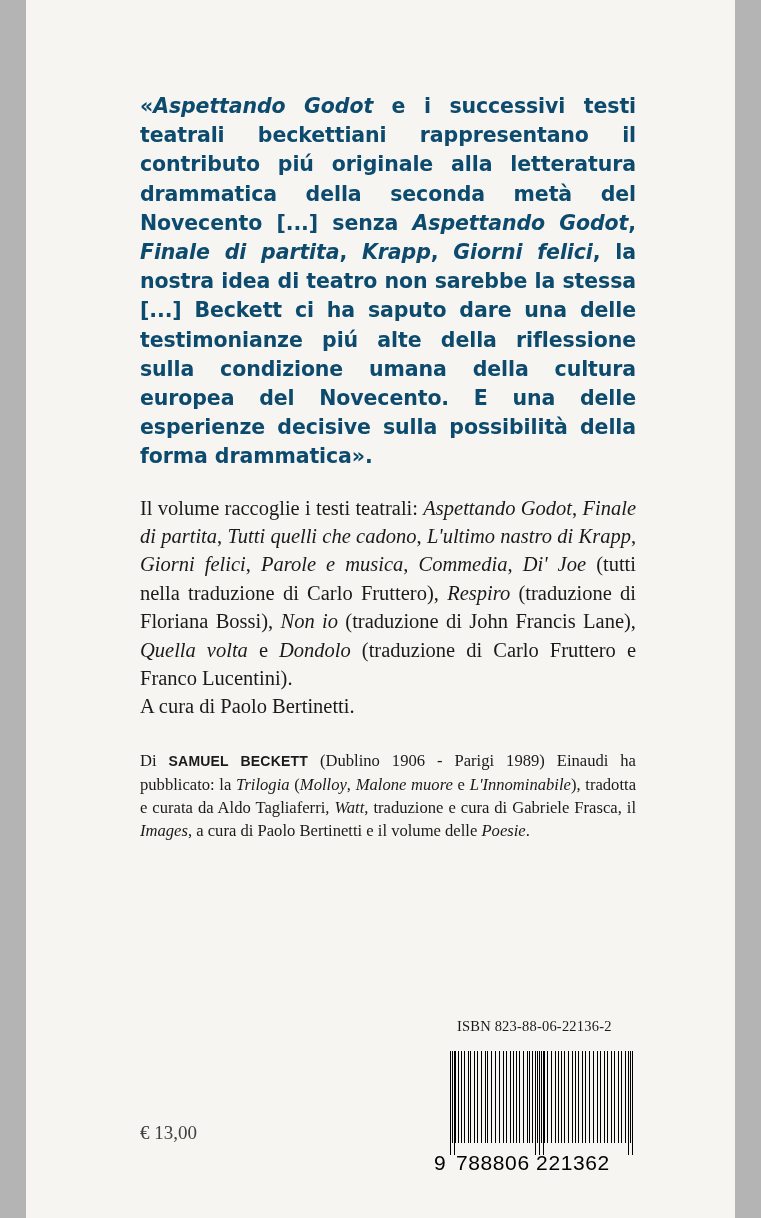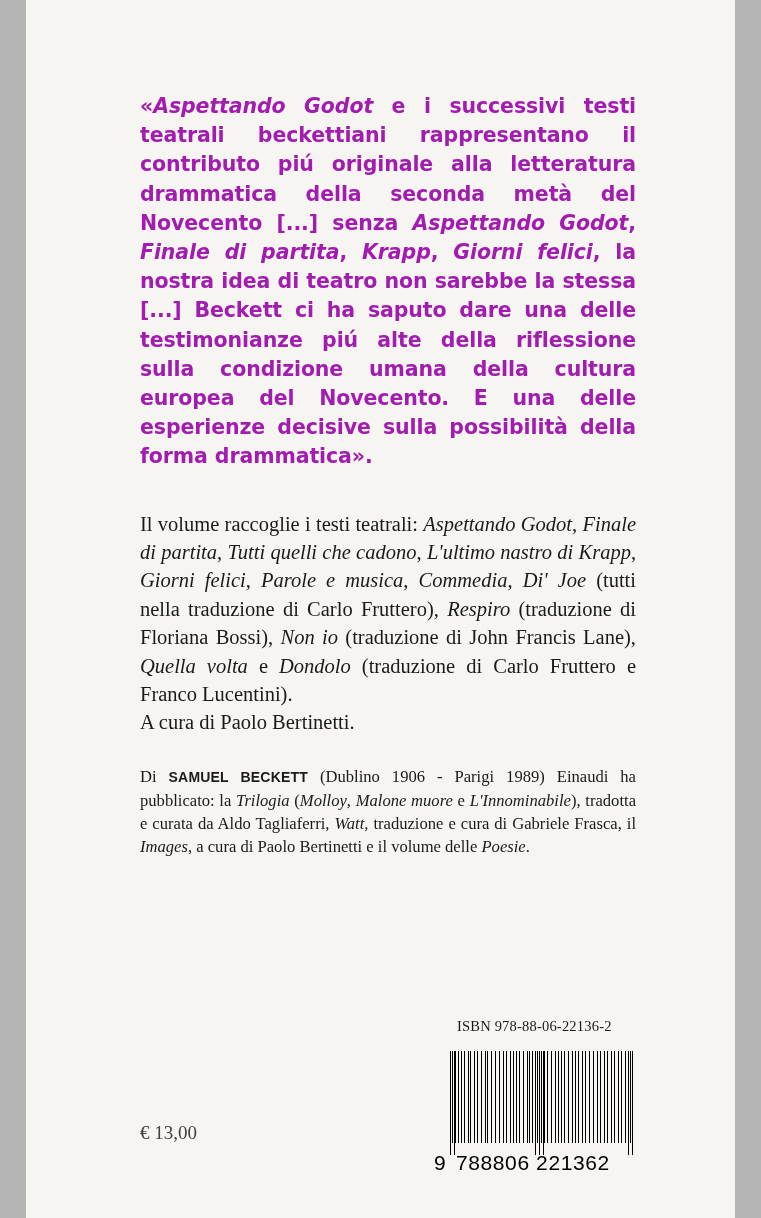--- a/index.html
+++ b/index.html
@@ -23,21 +23,21 @@
   }
   .content {
     position: absolute;
     left: 114px;
     top: 92px;
     width: 496px;
   }
 
   
   .blurb {
-    color: #a21caf;
+    color: #0c4a6e;
     font-family: "DejaVu Sans", sans-serif;
     font-weight: bold;
     font-size: 20.5px;
     line-height: 29.2px;
     text-align: justify;
     text-justify: inter-word;
     letter-spacing: -0.1px;
     margin: 0;
   }
   .blurb i { font-style: italic; }
@@ -46,21 +46,21 @@
     color: #1a1a1a;
     font-family: "DejaVu Sans", sans-serif;
     font-weight: bold;
     font-size: 19.5px;
     text-align: right;
     margin-top: 16px;
   }
 
   
   .contents {
-    margin-top: 38px;
+    margin-top: 22px;
     color: #1a1a1a;
     font-family: "Liberation Serif", serif;
     font-size: 20.5px;
     line-height: 28.4px;
     text-align: justify;
     text-justify: inter-word;
   }
   .contents i { font-style: italic; }
 
   
@@ -166,21 +166,21 @@
     <p class="contents">Il volume raccoglie i testi teatrali: <i>Aspettando Godot</i>, <i>Finale di partita</i>, <i>Tutti quelli che cadono</i>, <i>L'ultimo nastro di Krapp</i>, <i>Giorni felici</i>, <i>Parole e musica</i>, <i>Commedia</i>, <i>Di' Joe</i> (tutti nella traduzione di Carlo Fruttero), <i>Respiro</i> (traduzione di Floriana Bossi), <i>Non io</i> (traduzione di John Francis Lane), <i>Quella volta</i> e <i>Dondolo</i> (traduzione di Carlo Fruttero e Franco Lucentini).<br>A cura di Paolo Bertinetti.</p>
 
     <p class="bio">Di <b>SAMUEL BECKETT</b> (Dublino 1906 - Parigi 1989) Einaudi ha pubblicato: la <i>Trilogia</i> (<i>Molloy</i>, <i>Malone muore</i> e <i>L'Innominabile</i>), tradotta e curata da Aldo Tagliaferri, <i>Watt</i>, traduzione e cura di Gabriele Frasca, il <i>Images</i>, a cura di Paolo Bertinetti e il volume delle <i>Poesie</i>.</p>
 
 
   </div>
 
   <div class="price">€ 13,00</div>
 
   <div class="isbn-block">
-    <div class="isbn-text">ISBN 978-88-06-22136-2</div>
+    <div class="isbn-text">ISBN 823-88-06-22136-2</div>
     <div class="barcode-wrap">
       <div class="barcode" id="barcode-bars">
           <span class="tall" style="width: 2px;"></span>
           <span style="width: 2px;"></span>
           <span class="tall" style="width: 2px;"></span>
           <span style="width: 1px;"></span>
           <span style="width: 1px; background: transparent;"></span>
           <span style="width: 1px;"></span>
           <span style="width: 1px; background: transparent;"></span>
           <span style="width: 3px;"></span>

